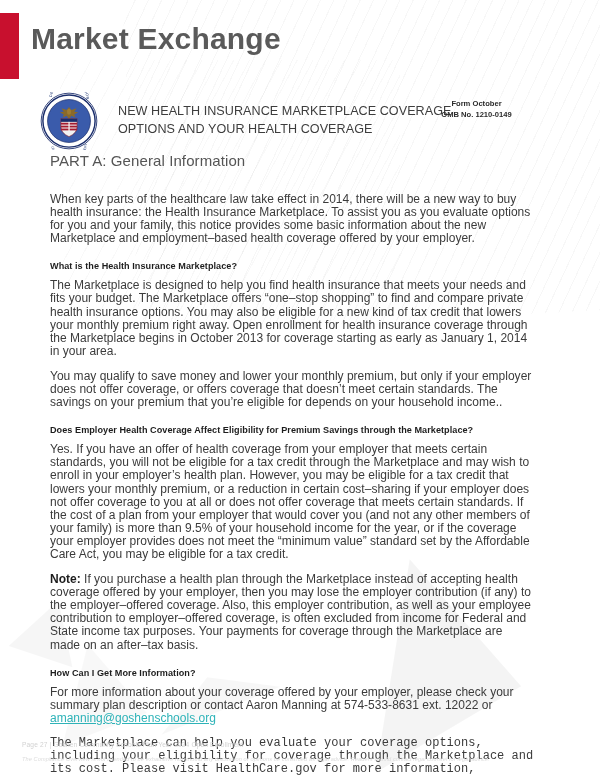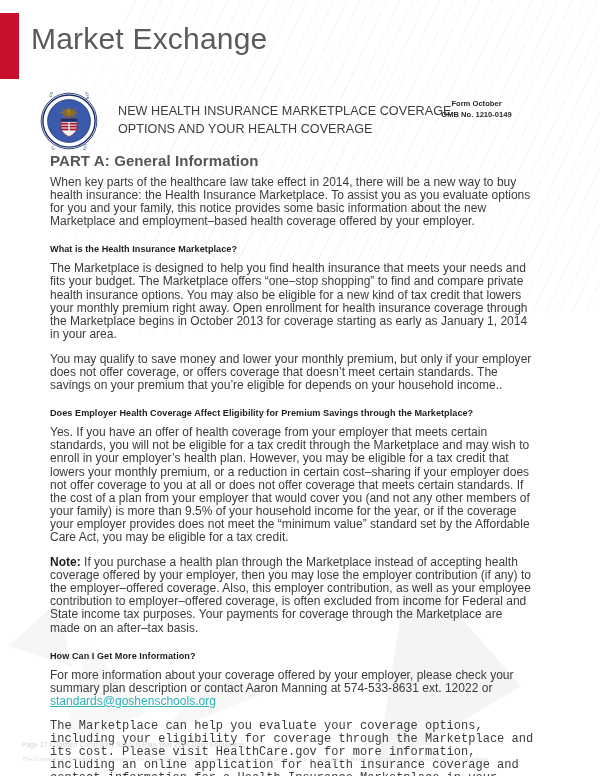--- a/index.html
+++ b/index.html
@@ -106,21 +106,21 @@
     background: #C8102E;
     z-index: 3;
   }
 
   
   .banner-title {
     position: absolute;
     left: 31px;
     top: 22px;
     font-size: 30px;
-    font-weight: 400;
+    font-weight: 700;
     letter-spacing: 0.2px;
     color: #5a5a5a;
     z-index: 3;
     white-space: nowrap;
   }
 
   
   .header-row {
     position: absolute;
     left: 0;
@@ -165,24 +165,24 @@
   .body-wrap {
     position: absolute;
     left: 50px;
     top: 152px;
     width: 484px;
     z-index: 3;
   }
 
   .part-title {
     font-size: 15px;
-    font-weight: 700;
+    font-weight: 400;
     color: #555555;
     letter-spacing: 0.1px;
-    margin-bottom: 7px;
+    margin-bottom: 24px;
   }
 
   .q-head {
     font-size: 9.1px;
     font-weight: 700;
     color: #1d1d1d;
     letter-spacing: 0.05px;
     margin-top: 16px;
     margin-bottom: 8px;
   }
@@ -295,21 +295,21 @@
     <div class="q-head">Does Employer Health Coverage Affect Eligibility for Premium Savings through the Marketplace?</div>
     <p class="para">Yes. If you have an offer of health coverage from your employer that meets certain standards, you will not be eligible for a tax credit through the Marketplace and may wish to enroll in your employer’s health plan. However, you may be eligible for a tax credit that lowers your monthly premium, or a reduction in certain cost–sharing if your employer does not offer coverage to you at all or does not offer coverage that meets certain standards. If the cost of a plan from your employer that would cover you (and not any other members of your family) is more than 9.5% of your household income for the year, or if the coverage your employer provides does not meet the “minimum value” standard set by the Affordable Care Act, you may be eligible for a tax credit.</p>
 
     <p class="para" style="margin-top:12px;">
       <span class="note-lead">Note:</span><span> If you purchase a health plan through the Marketplace instead of accepting health coverage offered by your employer, then you may lose the employer contribution (if any) to the employer–offered coverage. Also, this employer contribution, as well as your employee contribution to employer–offered coverage, is often excluded from income for Federal and State income tax purposes. Your payments for coverage through the Marketplace are made on an after–tax basis.</span>
     </p>
 
     <div class="q-head">How Can I Get More Information?</div>
 
     <p class="para">
-      <span>For more information about your coverage offered by your employer, please check your summary plan description or contact Aaron Manning at 574-533-8631 ext. 12022 or </span><a class="email-link" href="#">standards@goshenschools.org</a>
+      <span>For more information about your coverage offered by your employer, please check your summary plan description or contact Aaron Manning at 574-533-8631 ext. 12022 or </span><a class="email-link" href="#">amanning@goshenschools.org</a>
     </p>
 
     <p class="para" style="font-family:Liberation Mono, monospace;">The Marketplace can help you evaluate your coverage options, including your eligibility for coverage through the Marketplace and its cost. Please visit HealthCare.gov for more information, including an online application for health insurance coverage and contact information for a Health Insurance Marketplace in your area.</p>
   </div>
 
   <div class="footer">
     <div class="footer-line1">Page 27  |  Goshen Community Schools  Plan Year 2024 Open Enrollment</div>
     <div class="footer-line2">The Compliance Overview is not intended to be exhaustive nor should any discussion or opinions be construed as legal advice.  Readers should contact legal counsel for legal advice.</div>
   </div>
 

